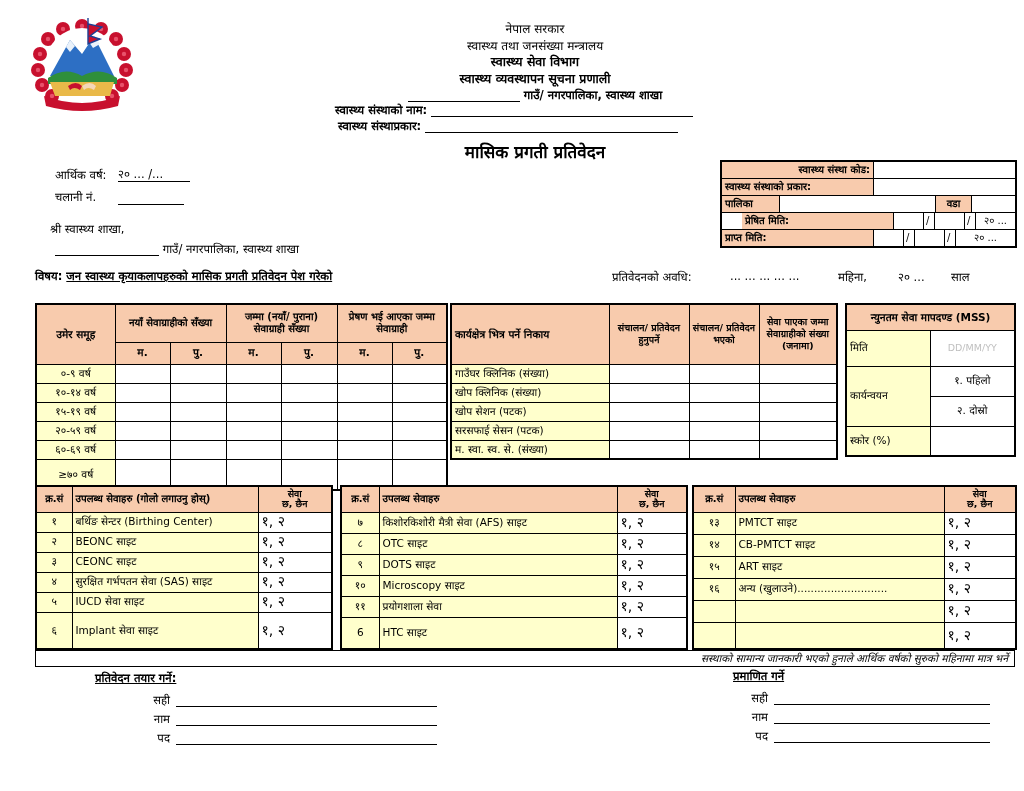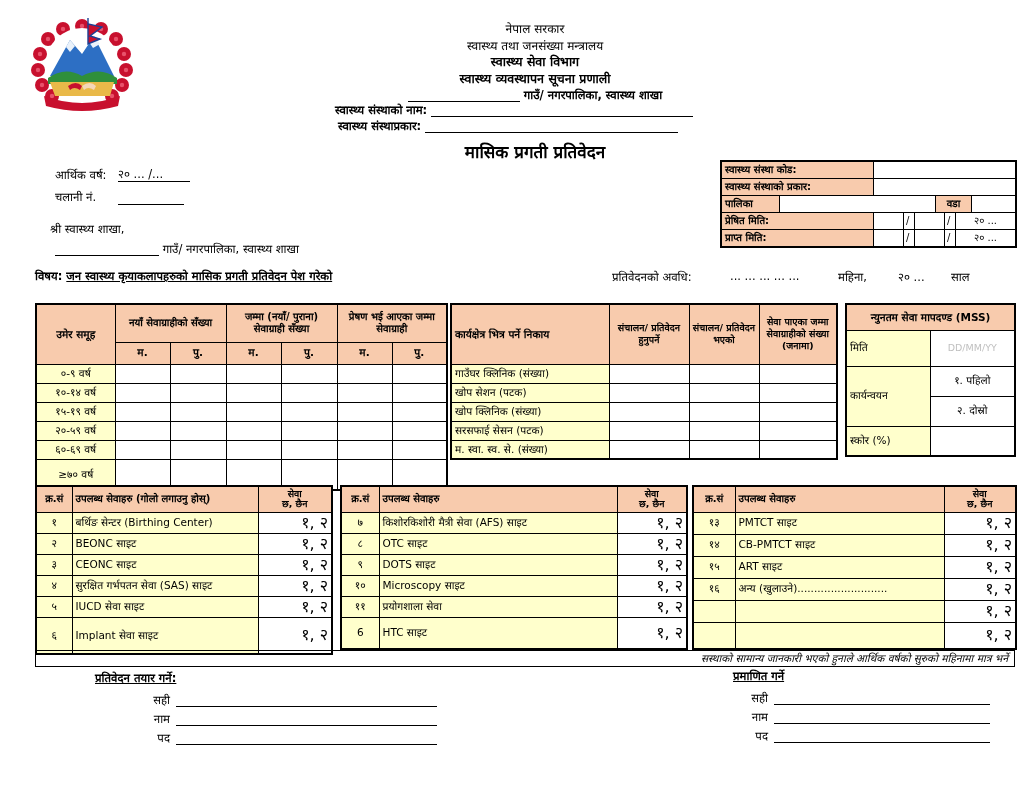--- a/index.html
+++ b/index.html
@@ -12,21 +12,21 @@
   .i{font-style:italic;}
   .fs10{font-size:10px;}
   .fs115{font-size:11.5px;} .fs12{font-size:12px;} .fs125{font-size:12.5px;}
   .line{display:inline-block;border-bottom:1.2px solid #000;height:12px;vertical-align:bottom;}
   table{border-collapse:collapse;table-layout:fixed;}
   table.frame{border:2px solid #000;}
   td{border:1px solid #000;padding:0 3px;font-size:10.5px;line-height:1.25;overflow:hidden;}
   .oc{background:var(--orange);font-weight:bold;text-align:center;}
   .yc{background:var(--yellow);}
   .in{background:#fff;}
-  .ch{background:#fff;text-align:right;font-size:16px;margin-top:12px;}
+  .ch{background:#fff;text-align:left;font-size:14px;margin-top:12px;}
   .snc{background:var(--yellow);text-align:center;}
   .gray{color:#BFBFBF;text-align:center;font-size:9.5px;}
   .ibox{position:absolute;border:2px solid #000;}
   .irow{display:flex;border-bottom:1px solid #000;height:16px;align-items:stretch;}
   .irow:last-child{border-bottom:none;}
   .icell{border-right:1px solid #000;font-size:10px;line-height:16px;padding:0 3px;box-sizing:border-box;}
   .icell:last-child{border-right:none;}
   .ilab{background:var(--orange);font-weight:bold;}
   .sig-row{display:flex;align-items:flex-end;height:19px;}
   .sig-lab{font-size:11.5px;text-align:right;padding-right:6px;}
@@ -117,35 +117,35 @@
 </div>
 
 <div class="abs fs115" style="left:612px;top:269px;">प्रतिवेदनको अवधि:</div>
 <div class="abs fs115" style="left:730px;top:269px;">... ... ... ... ...</div>
 <div class="abs fs115" style="left:838px;top:269px;">महिना,</div>
 <div class="abs fs115" style="left:898px;top:269px;">२० ...</div>
 <div class="abs fs115" style="left:951px;top:269px;">साल</div>
 
 <div class="ibox" style="left:720px;top:160px;width:293px;">
   <div class="irow">
-    <div class="icell ilab" style="width:152px;">स्वास्थ्य संस्था कोड:</div>
+    <div class="icell ilab" style="width:152px;text-align:right;">स्वास्थ्य संस्था कोड:</div>
     <div class="icell in" style="flex:1;"></div>
   </div>
   <div class="irow">
     <div class="icell ilab" style="width:152px;">स्वास्थ्य संस्थाको प्रकार:</div>
     <div class="icell in" style="flex:1;"></div>
   </div>
   <div class="irow">
     <div class="icell ilab" style="width:58px;">पालिका</div>
     <div class="icell in" style="width:156px;"></div>
     <div class="icell ilab" style="width:36px;text-align:center;">वडा</div>
     <div class="icell in" style="flex:1;"></div>
   </div>
   <div class="irow">
-    <div class="icell ilab" style="width:152px;">प्रेषित मिति:</div>
+    <div class="icell ilab" style="width:152px;margin-left:20px;">प्रेषित मिति:</div>
     <div class="icell in" style="width:30px;"></div>
     <div class="icell" style="width:11px;padding:0 2px;">/</div>
     <div class="icell in" style="width:30px;"></div>
     <div class="icell" style="width:11px;padding:0 2px;">/</div>
     <div class="icell in" style="flex:1;text-align:center;">२० ...</div>
   </div>
   <div class="irow">
     <div class="icell ilab" style="width:152px;">प्राप्त मिति:</div>
     <div class="icell in" style="width:30px;"></div>
     <div class="icell" style="width:11px;padding:0 2px;">/</div>
@@ -251,27 +251,27 @@
     <td class="oc" style="font-size:9.5px;">संचालन/ प्रतिवेदन भएको</td>
     <td class="oc" style="font-size:9.5px;">सेवा पाएका जम्मा सेवाग्राहीको संख्या (जनामा)</td>
   </tr>
   <tr style="height:19px;">
         <td class="yc">गाउँघर क्लिनिक (संख्या)</td>
         <td class="in"></td>
         <td class="in"></td>
         <td class="in"></td>
       </tr>
   <tr style="height:19px;">
+        <td class="yc">खोप क्लिनिक (संख्या)</td>
+        <td class="in"></td>
+        <td class="in"></td>
+        <td class="in"></td>
+      </tr>
+  <tr style="height:19px;">
         <td class="yc">खोप सेशन (पटक)</td>
-        <td class="in"></td>
-        <td class="in"></td>
-        <td class="in"></td>
-      </tr>
-  <tr style="height:19px;">
-        <td class="yc">खोप क्लिनिक (संख्या)</td>
         <td class="in"></td>
         <td class="in"></td>
         <td class="in"></td>
       </tr>
   <tr style="height:19px;">
         <td class="yc">सरसफाई सेसन (पटक)</td>
         <td class="in"></td>
         <td class="in"></td>
         <td class="in"></td>
       </tr>

